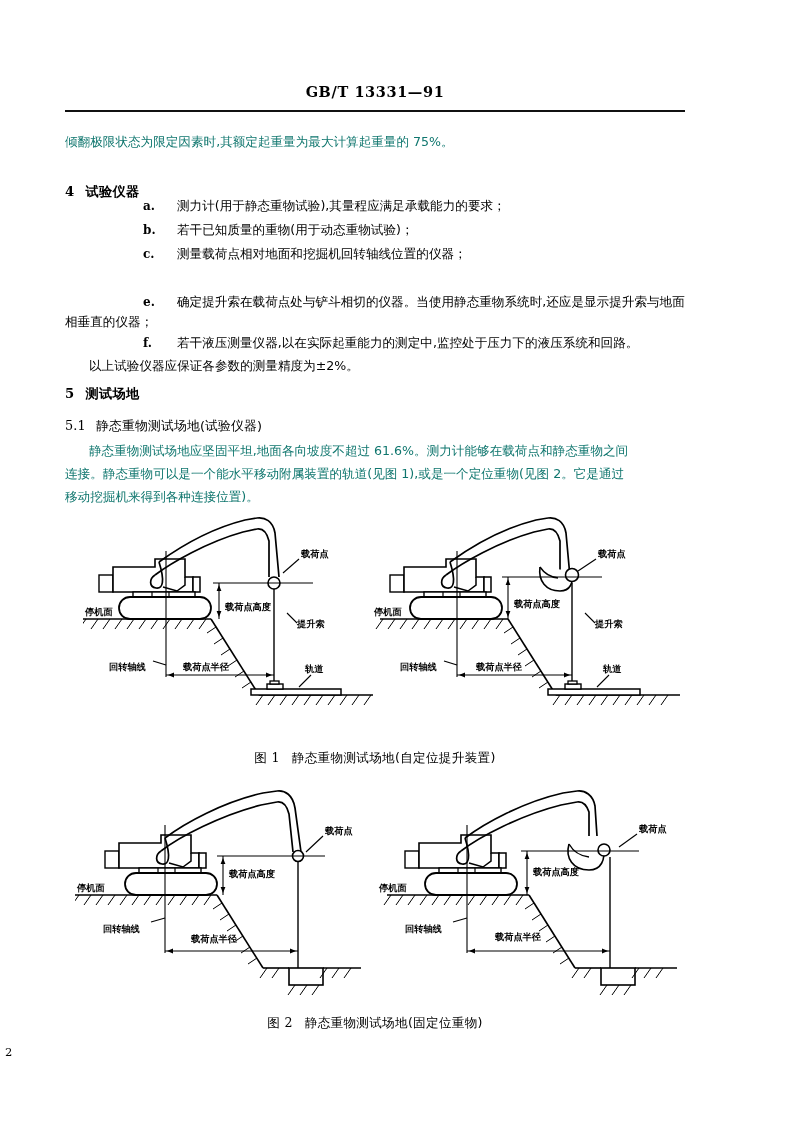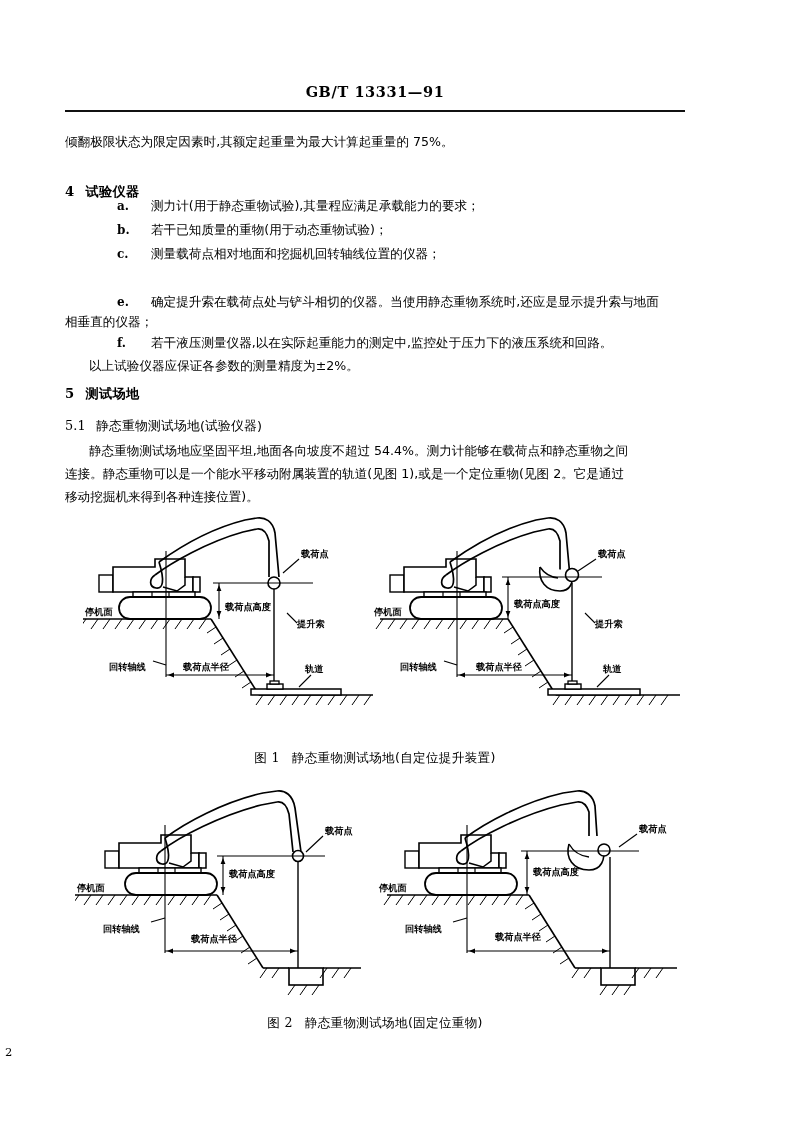--- a/index.html
+++ b/index.html
@@ -45,21 +45,21 @@
     width: 620px;
     height: 0;
     border-top: 2.2px solid #111;
   }
 
   
   .para {
     position: absolute;
     font-size: 12.6px;
     line-height: 20px;
-    color: #000000;
+    color: #0f766e;
     white-space: nowrap;
   }
 
   .sec-head {
     position: absolute;
     font-size: 13.2px;
     font-weight: bold;
     letter-spacing: 0.3px;
   }
   .sec-head .num {
@@ -76,20 +76,21 @@
   .sub-head .num {
     font-family: "DejaVu Serif", "Liberation Serif", serif;
   }
   .sub-head .gap { display: inline-block; width: 10px; }
 
   .item {
     position: absolute;
     font-size: 12.6px;
     line-height: 20px;
     white-space: nowrap;
+    margin-left: 26px;
   }
   .item .mk {
     display: inline-block;
     width: 34px;
     font-family: "DejaVu Serif", "Liberation Serif", serif;
     font-weight: bold;
     font-size: 12px;
   }
   .item-cont {
     position: absolute;
@@ -162,21 +163,21 @@
     <div class="item-cont" style="left:24px; top:356px;">以上试验仪器应保证各参数的测量精度为±2%。</div>
 
     <div class="sec-head" style="left:0; top:385px;">
       <span class="num">5</span><span class="gap"></span><span>测试场地</span>
     </div>
 
     <div class="sub-head" style="left:0; top:418px;">
       <span class="num">5.1</span><span class="gap"></span><span>静态重物测试场地(试验仪器)</span>
     </div>
 
-    <div class="para" style="left:24px; top:441px;">静态重物测试场地应坚固平坦,地面各向坡度不超过 54.4%。测力计能够在载荷点和静态重物之间</div>
+    <div class="para" style="left:24px; top:441px;">静态重物测试场地应坚固平坦,地面各向坡度不超过 61.6%。测力计能够在载荷点和静态重物之间</div>
     <div class="para" style="left:0; top:464px;">连接。静态重物可以是一个能水平移动附属装置的轨道(见图 1),或是一个定位重物(见图 2。它是通过</div>
     <div class="para" style="left:0; top:487px;">移动挖掘机来得到各种连接位置)。</div>
 
     <div class="fig-wrap" style="top:515px; left:18px;">
       <svg width="600" height="225" viewBox="0 0 600 225">
         <defs>
           <g id="excavator">
 
             <rect x="2" y="60" width="14" height="17" fill="#fff" stroke="#000" stroke-width="1.4"></rect>
 

